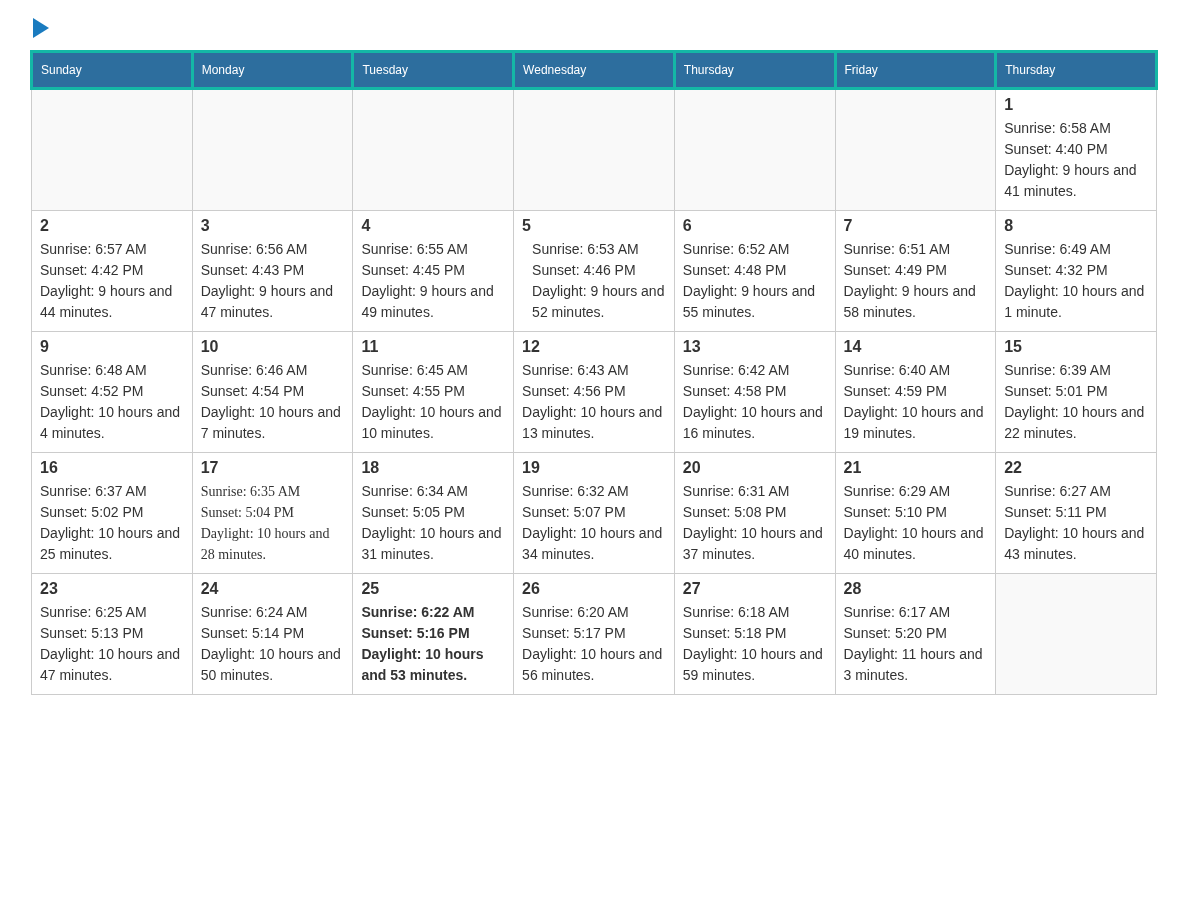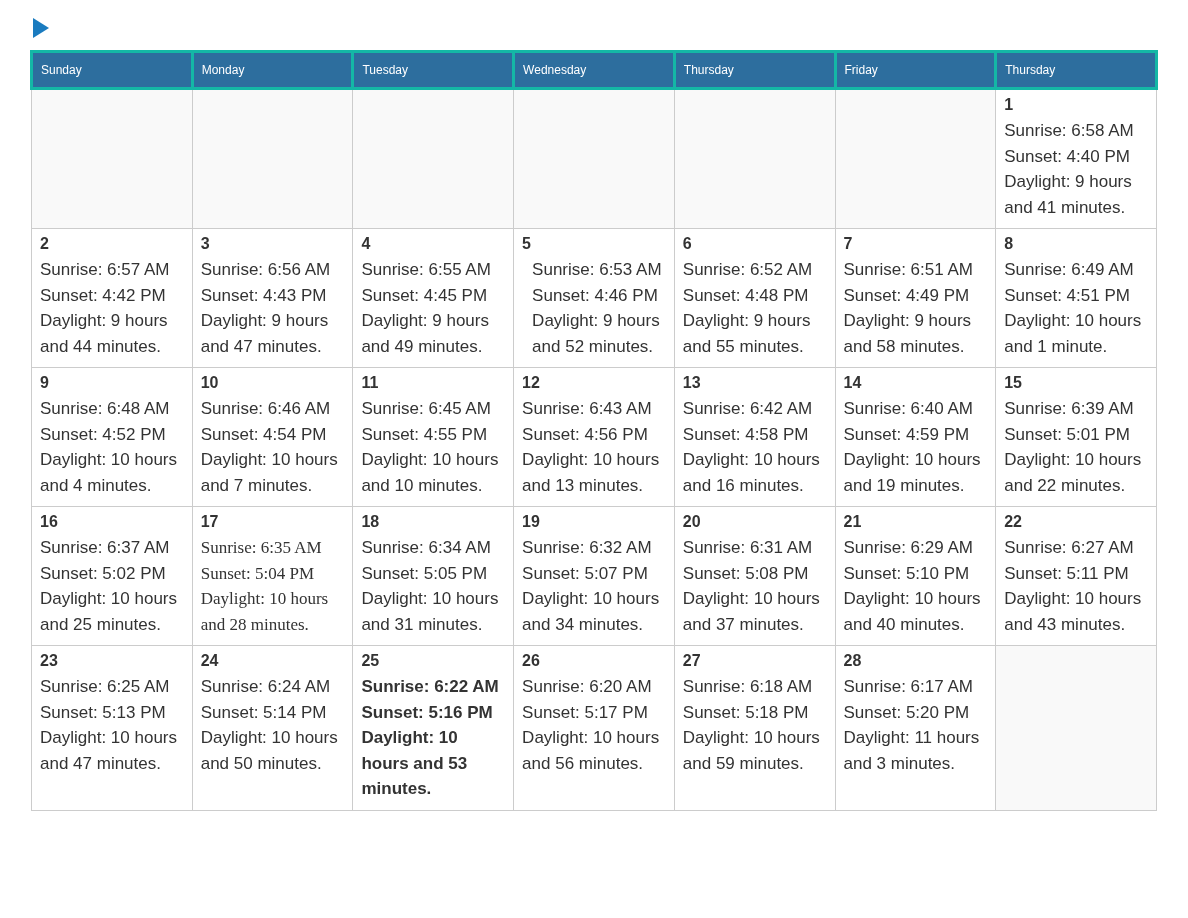--- a/index.html
+++ b/index.html
@@ -56,21 +56,21 @@
     .calendar tr td {
       height: 120px;
     }
     .day-number {
       font-size: 16px;
       font-weight: bold;
       display: block;
       margin-bottom: 4px;
     }
     .day-info {
-      font-size: 17px;
+      font-size: 14px;
       line-height: 1.5;
       color: #333;
     }
     .empty-cell {
       background: #f9f9f9;
     }
     .logo-wrapper {
       display: flex;
       flex-direction: column;
       align-items: flex-start;
@@ -167,21 +167,21 @@
         </td>
         <td>
           <span class="day-number">7</span>
           <div class="day-info" style="white-space: pre-line;">Sunrise: 6:51 AM
 Sunset: 4:49 PM
 Daylight: 9 hours and 58 minutes.</div>
         </td>
         <td>
           <span class="day-number">8</span>
           <div class="day-info" style="white-space: pre-line;">Sunrise: 6:49 AM
-Sunset: 4:51 PM
+Sunset: 4:32 PM
 Daylight: 10 hours and 1 minute.</div>
         </td>
       </tr>
       <tr>
         <td>
           <span class="day-number">9</span>
           <div class="day-info" style="white-space: pre-line;">Sunrise: 6:48 AM
 Sunset: 4:52 PM
 Daylight: 10 hours and 4 minutes.</div>
         </td>

